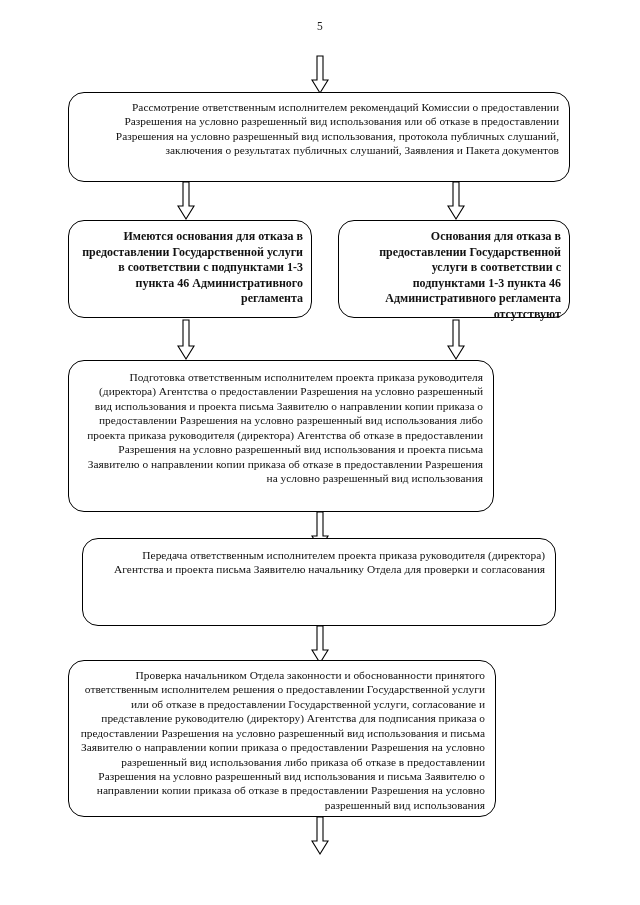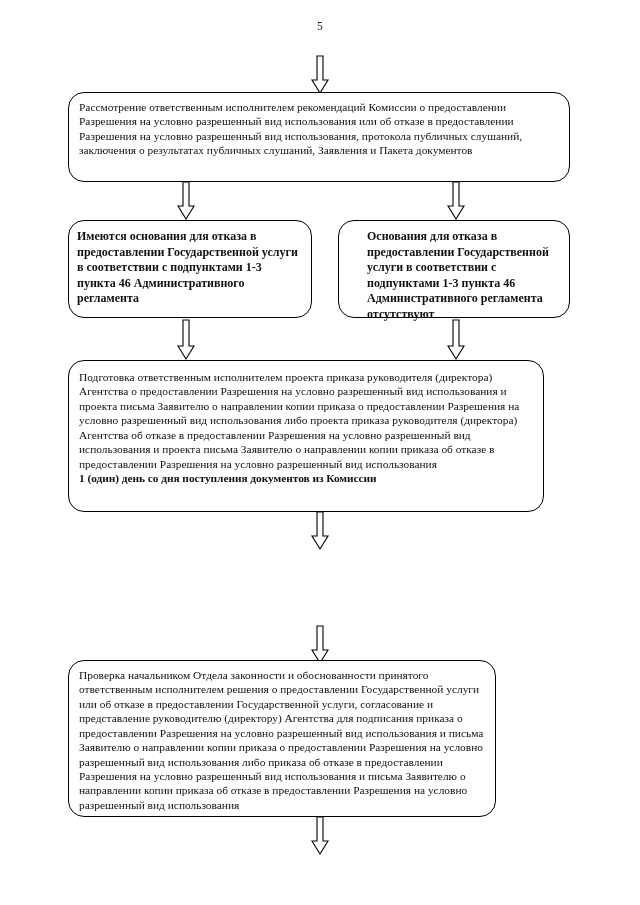--- a/index.html
+++ b/index.html
@@ -39,21 +39,21 @@
     box-sizing: border-box;
     border: 1.1px solid #000000;
     border-radius: 16px;
     background: #ffffff;
     display: flex;
     align-items: flex-start;
     justify-content: center;
   }
   .node .inner {
     width: 100%;
-    text-align: left;
+    text-align: right;
     line-height: 1.265;
     font-size: 11.4px;
     color: #111111;
     padding: 0 10px;
     box-sizing: border-box;
   }
   .node.narrow .inner {
     font-size: 12px;
     line-height: 1.30;
     padding: 0 8px;
@@ -121,33 +121,37 @@
     <svg width="18" height="40" viewBox="0 0 18 40">
       <path d="M6,0 L12,0 L12,26 L17,26 L9,39 L1,26 L6,26 Z" fill="#ffffff" stroke="#000000" stroke-width="1.1"></path>
     </svg>
   </div>
   <div class="arrow" style="left:447px; top:320px;">
     <svg width="18" height="40" viewBox="0 0 18 40">
       <path d="M6,0 L12,0 L12,26 L17,26 L9,39 L1,26 L6,26 Z" fill="#ffffff" stroke="#000000" stroke-width="1.1"></path>
     </svg>
   </div>
 
-  <div class="node" style="left:68px; top:360px; width:476px; height:152px;">
+  <div class="node" style="left:68px; top:360px; width:426px; height:152px;">
     <div class="inner" style="padding-top:9px;">
       <span>Подготовка ответственным исполнителем проекта приказа руководителя (директора) Агентства о предоставлении Разрешения на условно разрешенный вид использования и проекта письма Заявителю о направлении копии приказа о предоставлении Разрешения на условно разрешенный вид использования либо проекта приказа руководителя (директора) Агентства об отказе в предоставлении Разрешения на условно разрешенный вид использования и проекта письма Заявителю о направлении копии приказа об отказе в предоставлении Разрешения на условно разрешенный вид использования</span>
-      <span class="deadline">1 (один) день со дня поступления документов из Комиссии</span>
     </div>
   </div>
 
   <div class="arrow" style="left:311px; top:512px;">
     <svg width="18" height="38" viewBox="0 0 18 38">
       <path d="M6,0 L12,0 L12,24 L17,24 L9,37 L1,24 L6,24 Z" fill="#ffffff" stroke="#000000" stroke-width="1.1"></path>
     </svg>
   </div>
 
+  <div class="node" style="left:82px; top:538px; width:474px; height:88px;">
+    <div class="inner" style="padding-top:9px;">
+      <span>Передача ответственным исполнителем проекта приказа руководителя (директора) Агентства и проекта письма Заявителю начальнику Отдела для проверки и согласования</span>
+    </div>
+  </div>
 
   <div class="arrow" style="left:311px; top:626px;">
     <svg width="18" height="38" viewBox="0 0 18 38">
       <path d="M6,0 L12,0 L12,24 L17,24 L9,37 L1,24 L6,24 Z" fill="#ffffff" stroke="#000000" stroke-width="1.1"></path>
     </svg>
   </div>
 
   <div class="node" style="left:68px; top:660px; width:428px; height:157px;">
     <div class="inner" style="padding-top:7px;">
       <span>Проверка начальником Отдела законности и обоснованности принятого ответственным исполнителем решения о предоставлении Государственной услуги или об отказе в предоставлении Государственной услуги, согласование и представление руководителю (директору) Агентства для подписания приказа о предоставлении Разрешения на условно разрешенный вид использования и письма Заявителю о направлении копии приказа о предоставлении Разрешения на условно разрешенный вид использования либо приказа об отказе в предоставлении Разрешения на условно разрешенный вид использования и письма Заявителю о направлении копии приказа об отказе в предоставлении Разрешения на условно разрешенный вид использования</span>

